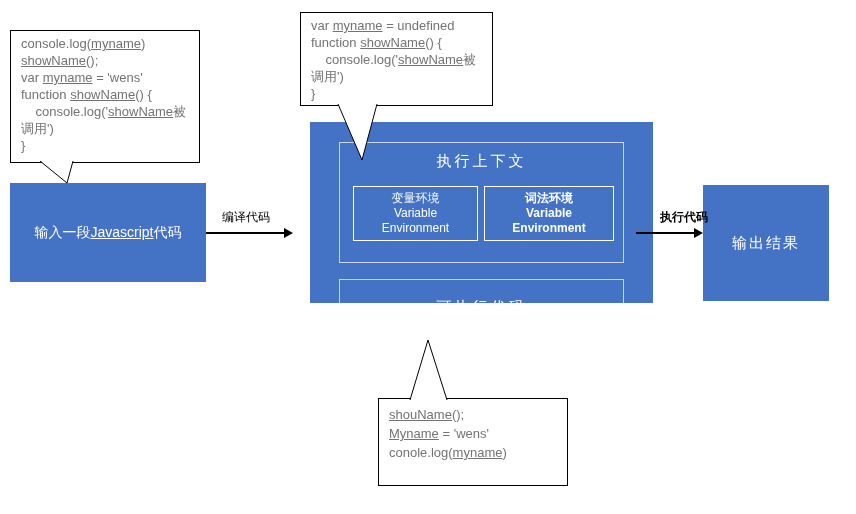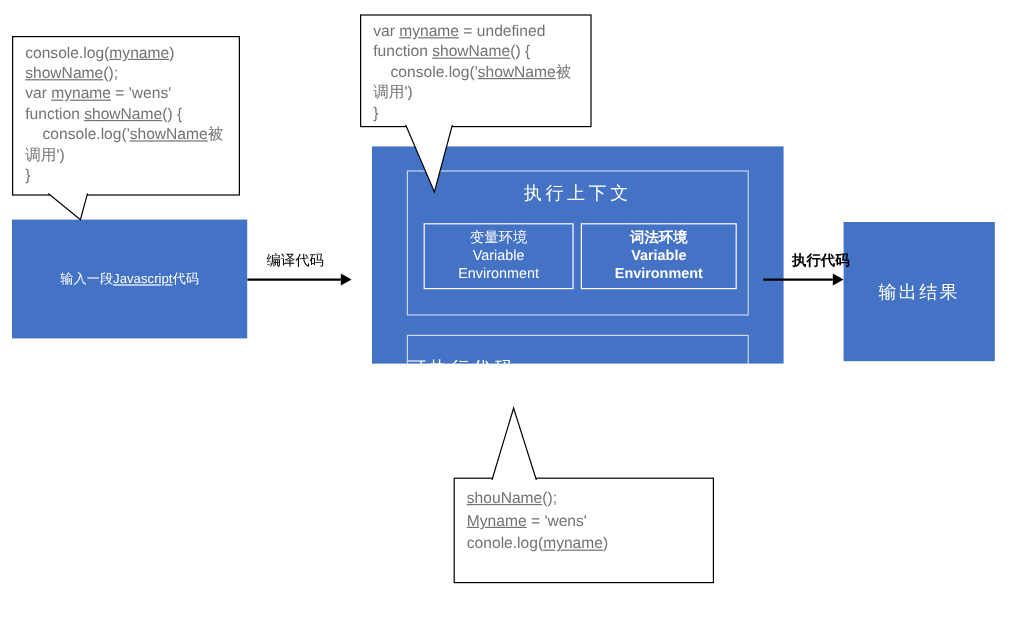--- a/index.html
+++ b/index.html
@@ -22,32 +22,32 @@
     font-size: 13px;
     line-height: 17px;
     color: #737373;
     z-index: 4;
   }
   .callout .line, .line { white-space: pre-wrap; }
   .u { text-decoration: underline; }
 
   #leftCallout  { left: 10px;  top: 30px;  width: 190px; height: 133px; }
   #topCallout   { left: 300px; top: 12px;  width: 193px; height: 94px; }
-  #bottomCallout{ left: 378px; top: 398px; width: 217px; height: 88px; line-height: 19px; padding-top: 6px; }
+  #bottomCallout{ left: 378px; top: 398px; width: 190px; height: 88px; line-height: 19px; padding-top: 6px; }
 
   
   .bluebox {
     position: absolute;
     background: #4472C4;
     color: #ffffff;
   }
   #inputBox {
     left: 10px; top: 183px; width: 196px; height: 99px;
     display: flex; align-items: center; justify-content: center;
-    font-size: 11px; text-align: center;
+    font-size: 14px; text-align: center;
   }
   #centerBox { left: 310px; top: 122px; width: 343px; height: 181px; z-index: 1; }
   #outputBox {
     left: 703px; top: 185px; width: 126px; height: 116px;
     display: flex; align-items: center; justify-content: center;
     font-size: 15px; letter-spacing: 2px;
   }
 
   
   .inner-box { position: absolute; border: 1px solid rgba(255,255,255,0.7); }
@@ -56,21 +56,21 @@
   .env-box {
     position: absolute; top: 43px; height: 55px;
     border: 1px solid #ffffff;
     display: flex; flex-direction: column; align-items: center; justify-content: center;
     font-size: 12px; line-height: 15px; text-align: center;
   }
   #varEnv { left: 13px;  width: 125px; }
   #lexEnv { left: 144px; width: 130px; font-weight: bold; }
   #execCodeBox {
     left: 29px; top: 157px; width: 285px; height: 57px;
-    display: flex; align-items: center; justify-content: flex-start;
+    display: flex; align-items: center; justify-content: center;
     font-size: 15px; letter-spacing: 3px;
   }
 
   
   .arrow { position: absolute; z-index: 2; }
   .arrow-label { position: absolute; font-size: 12px; color: #000000; z-index: 3; }
   #compileArrow { left: 206px; top: 226px; }
   #compileLabel { left: 222px; top: 209px; }
   #executeArrow { left: 636px; top: 226px; }
   #executeLabel { left: 660px; top: 209px; font-weight: bold; }

